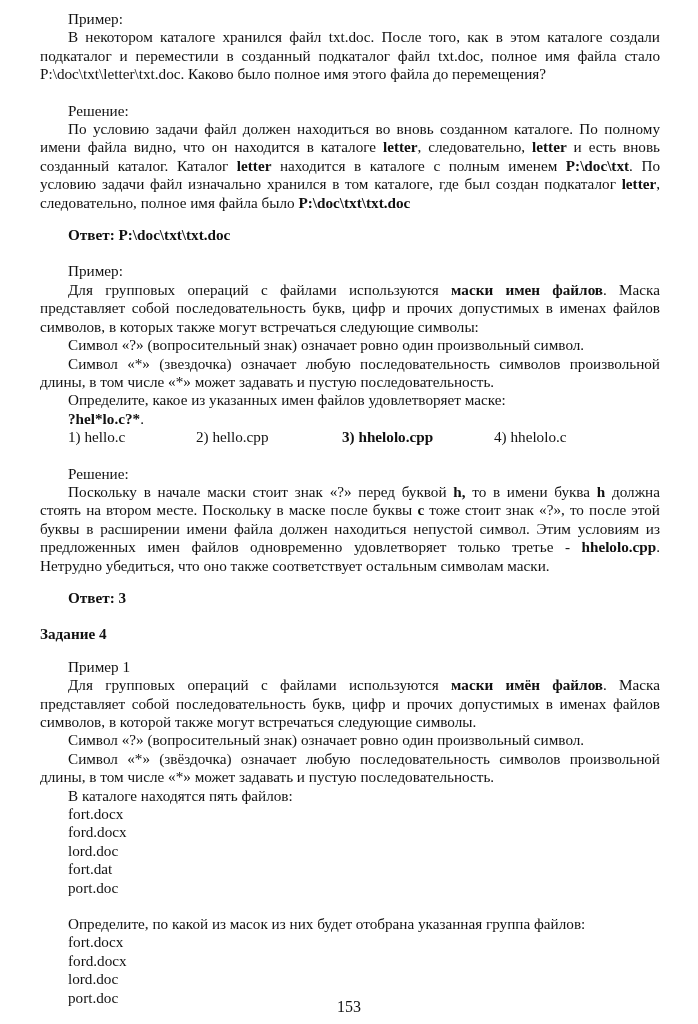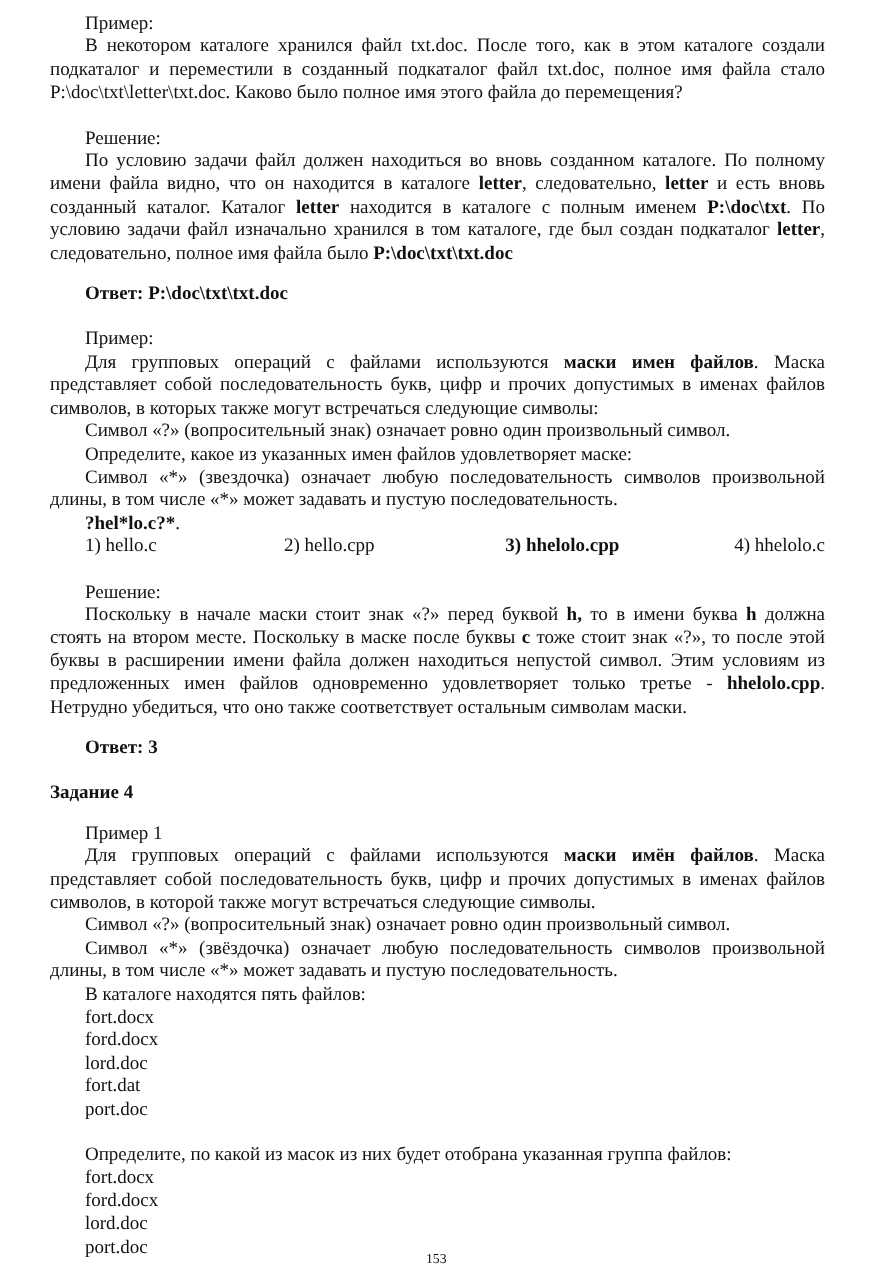--- a/index.html
+++ b/index.html
@@ -10,24 +10,24 @@
   }
   .page { position: absolute; left: 40px; top: 10px; width: 620px; }
   .h { font-weight: normal; padding-left: 28px; margin: 0; }
   .p { margin: 0; text-align: justify; text-indent: 28px; }
   .line { margin: 0; padding-left: 28px; }
   .b { font-weight: bold; }
   .gap-s { height: 18px; }
   .gap-m { height: 14px; }
   .answer { font-weight: bold; padding-left: 28px; margin: 0; }
   .task-title { font-weight: bold; margin: 0; }
-  .options { display: flex; padding-left: 28px; margin: 0; justify-content: space-between; }
+  .options { display: flex; padding-left: 28px; margin: 0; }
   .options span { display: inline-block; }
   .opt1 { width: 128px; } .opt2 { width: 146px; } .opt3 { width: 152px; font-weight: bold; }
-  .pagenum { position: absolute; top: 998px; left: 0; width: 698px; text-align: center; font-size: 11px; }
+  .pagenum { position: absolute; top: 998px; left: 0; width: 698px; text-align: center; font-size: 16px; }
 </style>
 </head>
 <body>
 
 <div class="page">
 
   <section>
     <p class="h">Пример:</p>
     <p class="p">В некотором каталоге хранился файл txt.doc. После того, как в этом каталоге создали подкаталог и переместили в созданный подкаталог файл txt.doc, полное имя файла стало P:\doc\txt\letter\txt.doc. Каково было полное имя этого файла до перемещения?</p>
     <div class="gap-s"></div>
@@ -36,22 +36,22 @@
     <div class="gap-m"></div>
     <p class="answer">Ответ: P:\doc\txt\txt.doc</p>
   </section>
 
   <div class="gap-s"></div>
 
   <section>
     <p class="h">Пример:</p>
     <p class="p"><span>Для групповых операций с файлами используются </span><span class="b">маски имен файлов</span><span>. Маска представляет собой последовательность букв, цифр и прочих допустимых в именах файлов символов, в которых также могут встречаться следующие символы:</span></p>
     <p class="p">Символ «?» (вопросительный знак) означает ровно один произвольный символ.</p>
+    <p class="p">Символ «*» (звездочка) означает любую последовательность символов произвольной длины, в том числе «*» может задавать и пустую последовательность.</p>
     <p class="p">Определите, какое из указанных имен файлов удовлетворяет маске:</p>
-    <p class="p">Символ «*» (звездочка) означает любую последовательность символов произвольной длины, в том числе «*» может задавать и пустую последовательность.</p>
     <p class="line"><span class="b">?hel*lo.c?*</span><span>.</span></p>
     <p class="options">
       <span class="opt1">1) hello.c</span>
       <span class="opt2">2) hello.cpp</span>
       <span class="opt3">3) hhelolo.cpp</span>
       <span>4) hhelolo.c</span>
     </p>
     <div class="gap-s"></div>
     <p class="h">Решение:</p>
     <p class="p"><span>Поскольку в начале маски стоит знак «?» перед буквой </span><span class="b">h,</span><span> то в имени буква </span><span class="b">h</span><span> должна стоять на втором месте. Поскольку в маске после буквы </span><span class="b">c</span><span> тоже стоит знак «?», то после этой буквы в расширении имени файла должен находиться непустой символ. Этим условиям из предложенных имен файлов одновременно удовлетворяет только третье - </span><span class="b">hhelolo.cpp</span><span>. Нетрудно убедиться, что оно также соответствует остальным символам маски.</span></p>

